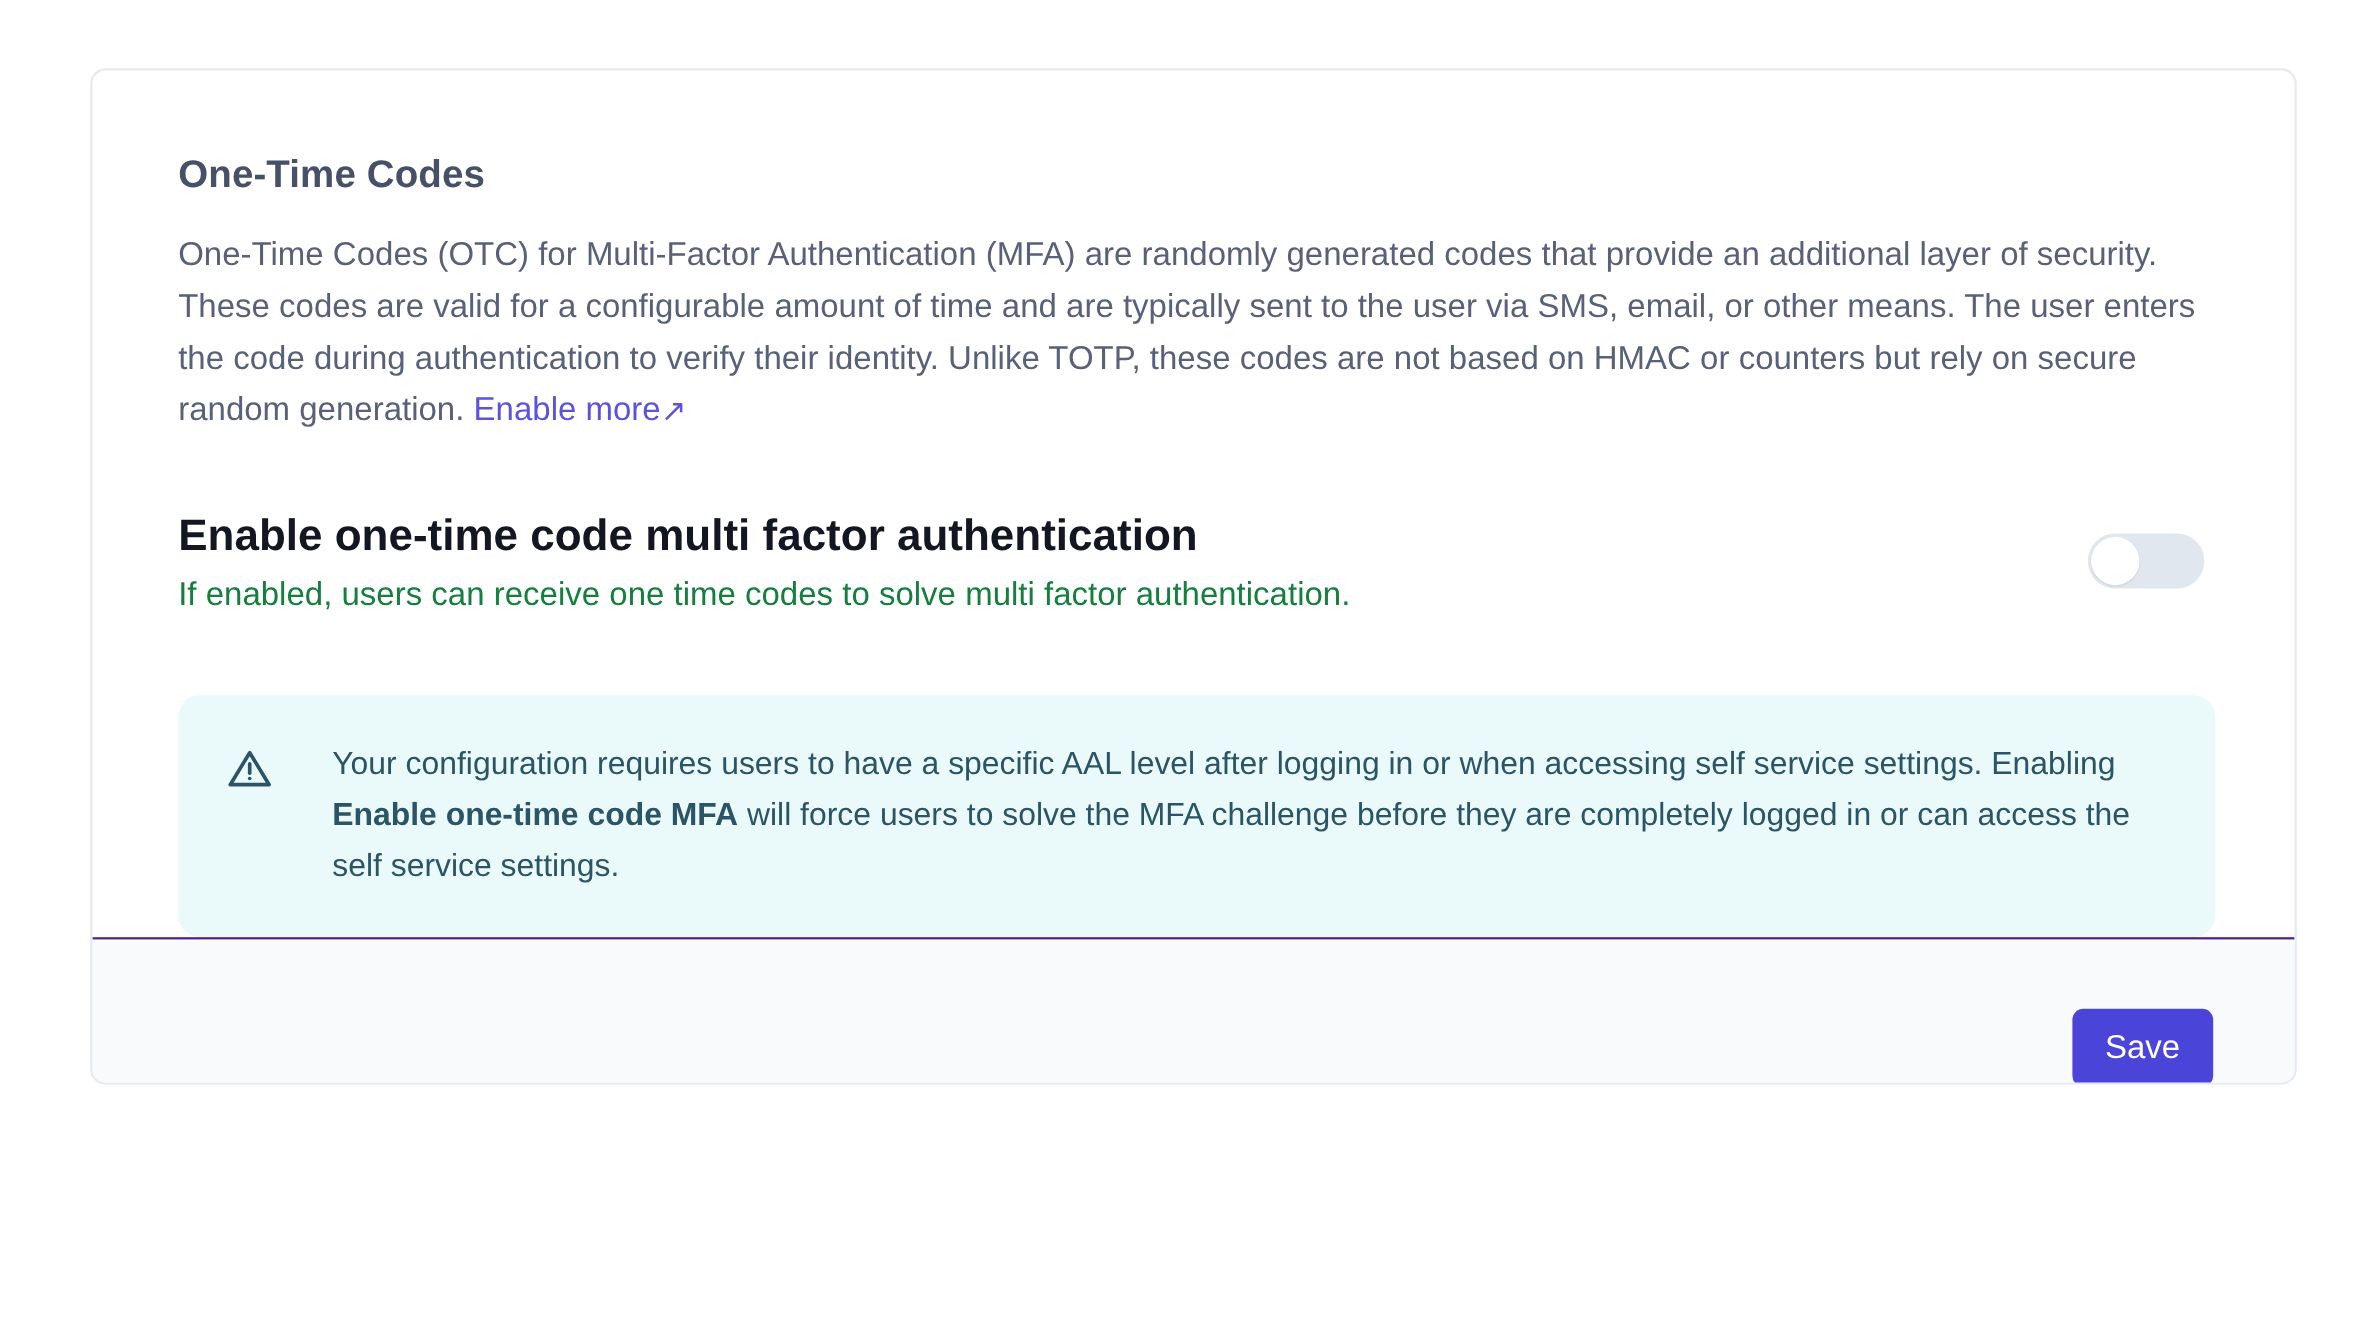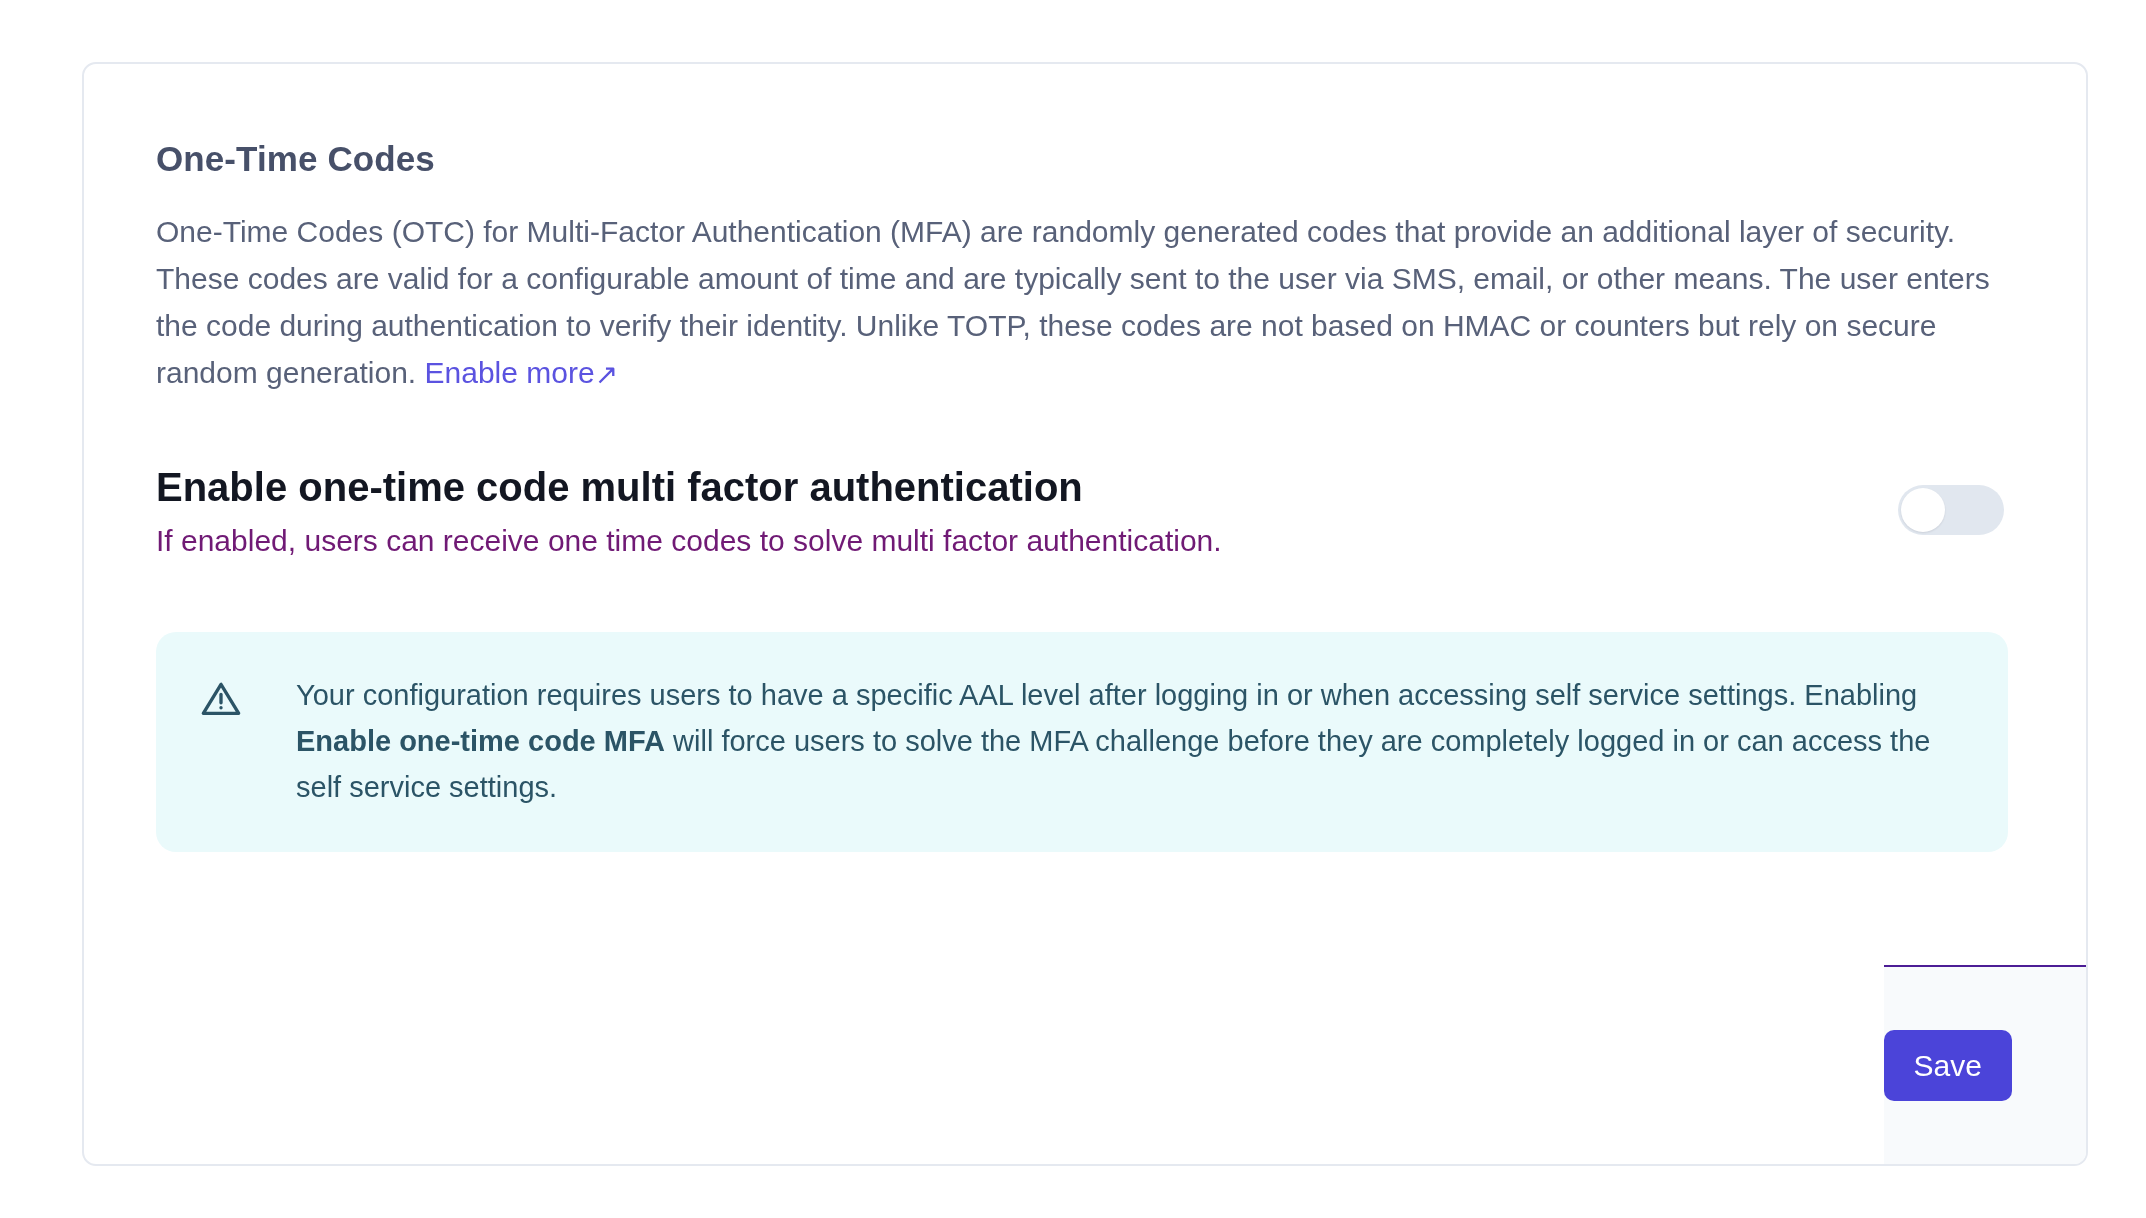--- a/index.html
+++ b/index.html
@@ -20,29 +20,28 @@
     height: 1218px;
     box-sizing: border-box;
   }
 
   
   .card {
     position: absolute;
     left: 82px;
     top: 62px;
     width: 2006px;
-    height: 1104px;
+    height: 924px;
     background: #ffffff;
     border: 2px solid #e5e9f0;
     border-radius: 14px;
     box-sizing: border-box;
     overflow: hidden;
     display: flex;
     flex-direction: column;
-    align-items: flex-end;
   }
 
   .card-body {
     flex: 1 1 auto;
     padding: 74px 78px 0 78px;
     box-sizing: border-box;
   }
 
   
   .card-title {
@@ -90,21 +89,21 @@
     margin: 0;
     font-size: 40px;
     line-height: 38px;
     font-weight: bold;
     color: #131722;
   }
   .toggle-sub {
     margin: 16px 0 0 0;
     font-size: 30px;
     line-height: 38px;
-    color: #701a75;
+    color: #15803d;
   }
 
   .switch {
     flex: 0 0 auto;
     position: relative;
     width: 106px;
     height: 50px;
     border-radius: 25px;
     background: #e1e7ef;
     margin-top: 17px;

